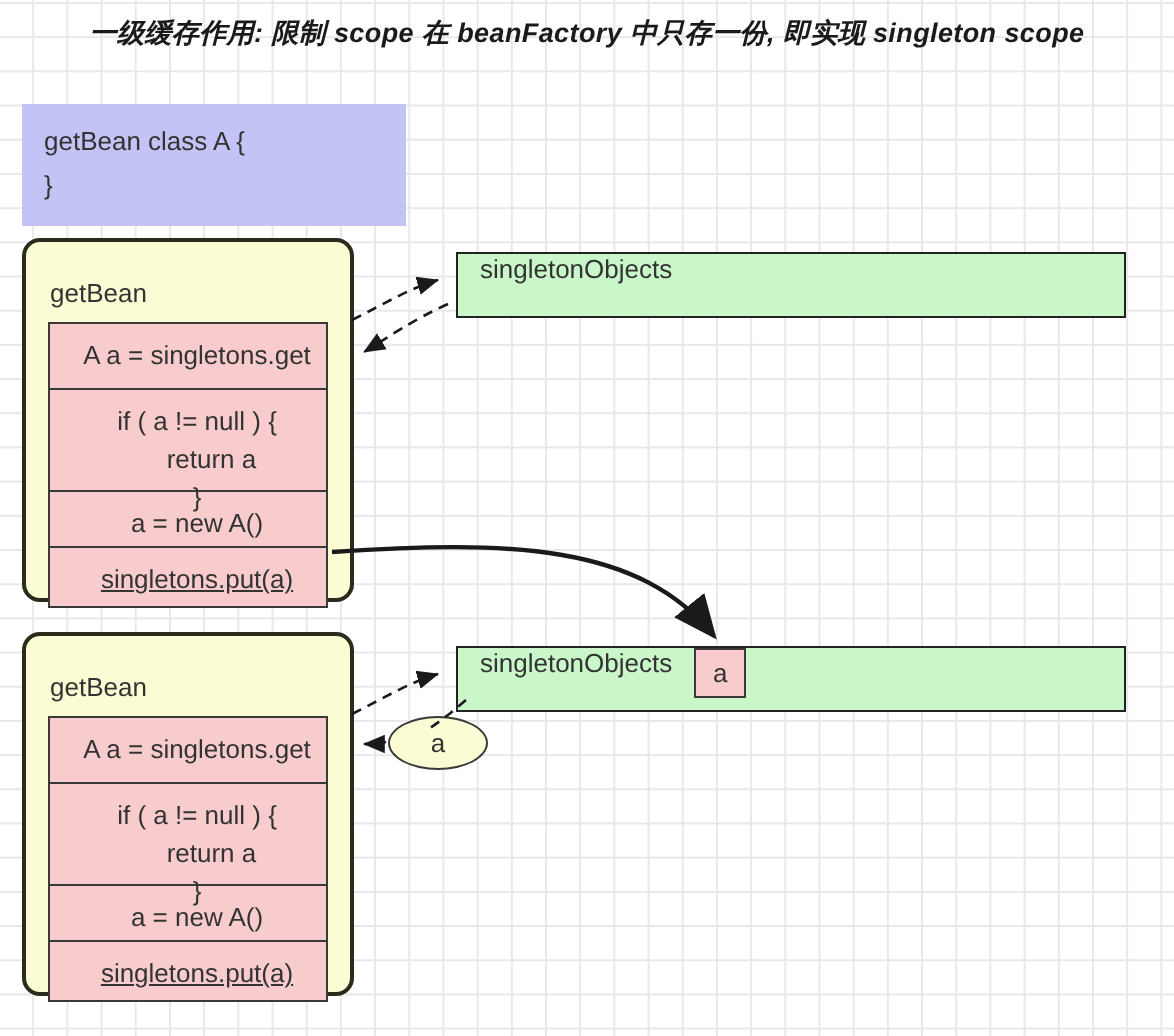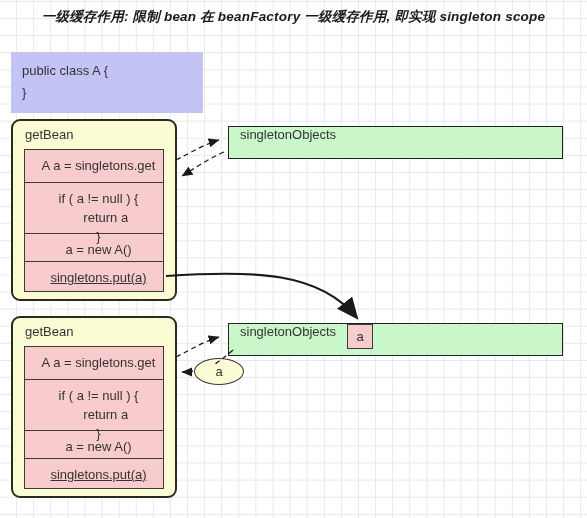--- a/index.html
+++ b/index.html
@@ -57,21 +57,21 @@
     position: absolute;
     width: 166px;
     background: #fcfcd4;
     border: 2.2px solid #2b2b1c;
     border-radius: 9px;
     box-sizing: border-box;
   }
   .bean-title {
     font-size: 13px;
     color: #333;
-    padding: 6px 0 7px 12px;
+    padding: 18px 0 7px 12px;
   }
   .steps {
     margin: 0 11px 11px 11px;
     border: 1.3px solid #3a3a3a;
     box-sizing: border-box;
     text-align: center;
   }
   .step {
     background: #f8cccc;
     border-bottom: 1.3px solid #3a3a3a;
@@ -131,24 +131,24 @@
     left: 0; top: 0;
     width: 587px; height: 518px;
     pointer-events: none;
   }
 </style>
 </head>
 <body>
 
 <div id="canvas">
 
-  <div class="title">一级缓存作用: 限制 bean 在 beanFactory 一级缓存作用, 即实现 singleton scope</div>
+  <div class="title">一级缓存作用: 限制 scope 在 beanFactory 中只存一份, 即实现 singleton scope</div>
 
   <div class="class-box">
-    <div class="line">public class A {</div>
+    <div class="line">getBean class A {</div>
     <div class="line">}</div>
   </div>
 
   <div class="bean-container" style="left:11px; top:119px; height:182px;">
     <div class="bean-title">getBean</div>
     <div class="steps">
       <div class="step" style="height:33px;">A a = singletons.get</div>
       <div class="step" style="height:51px;">if ( a != null ) {
     return a
 }</div>

